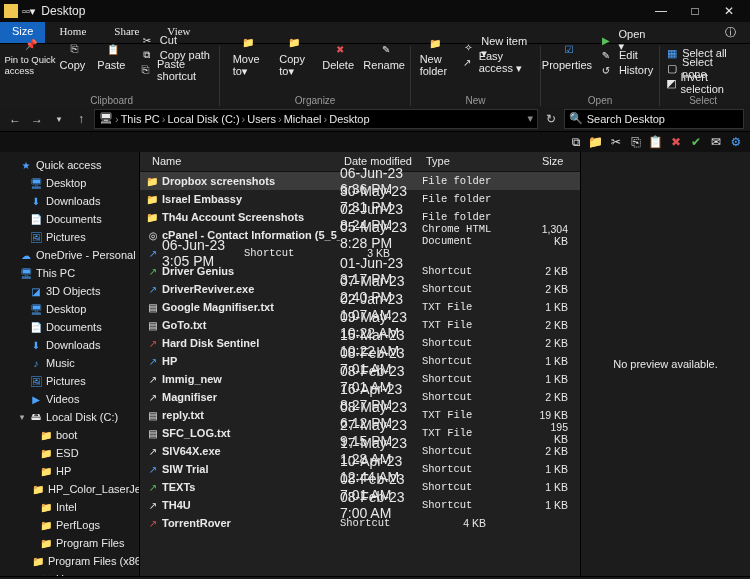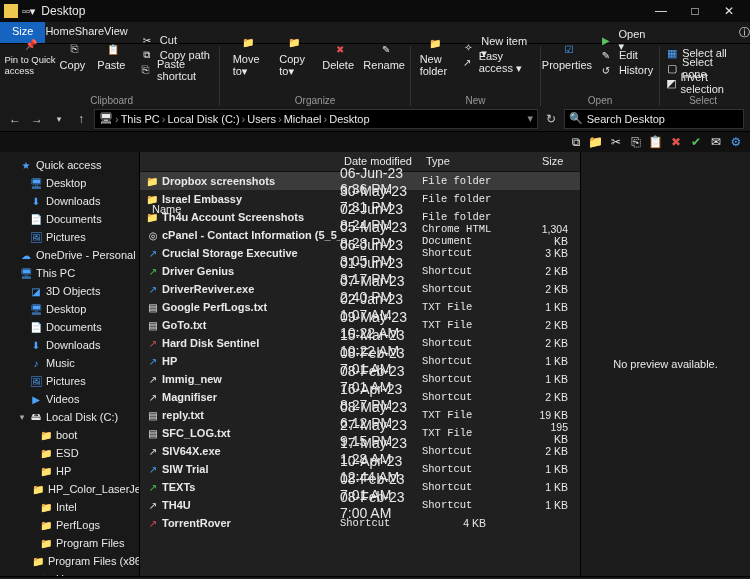--- a/index.html
+++ b/index.html
@@ -3,21 +3,21 @@
 <meta charset="utf-8">
 <style>
 * { margin:0; padding:0; box-sizing:border-box; font-family:"Segoe UI",Tahoma,sans-serif; font-size:11px; color:#e8e8e8; user-select:none; }
 body { width:750px; height:579px; background:#1a1a1a; overflow:hidden; position:relative; }
 .titlebar { height:22px; background:#0c0c0c; display:flex; align-items:center; padding:0 4px; }
 .titlebar .folder-glyph { width:14px; height:14px; background:#f0c850; margin-right:4px; display:inline-block; }
 .titlebar .title { flex:1; font-size:12px; }
 .titlebar .wc { width:34px; text-align:center; font-size:12px; height:22px; line-height:22px; }
 .menubar { height:22px; background:#1a1a1a; display:flex; align-items:stretch; border-bottom:1px solid #000; }
 .menubar .file { background:#1565c0; color:#fff; padding:3px 12px; }
-.menubar .tab { padding:3px 0; }
+.menubar .tab { padding:3px 14px;font-family:Liberation Serif, serif; }
 .ribbon { height:62px; background:#1a1a1a; display:flex; align-items:flex-start; padding:2px 4px; }
 .rgroup { display:flex; flex-direction:column; height:60px; border-right:1px solid #333; padding:0 6px; }
 .rgroup .row { display:flex; gap:6px; }
 .rgroup .lbl { font-size:10px; color:#9a9a9a; text-align:center; margin-top:auto; }
 .bigbtn { display:flex; flex-direction:column; align-items:center; width:40px; font-size:10px; }
 .bigbtn .ic { width:20px; height:20px; margin-bottom:2px; display:flex; align-items:center; justify-content:center; font-size:16px; }
 .smbtn { display:flex; align-items:center; gap:4px; font-size:10px; height:14px; }
 .smbtn .ic { width:12px; text-align:center; }
 .navbar { height:26px; background:#191919; display:flex; align-items:center; gap:4px; padding:0 6px; border-bottom:1px solid #000; }
 .navbar .arr { width:18px; text-align:center; color:#ccc; font-size:12px; }
@@ -30,21 +30,21 @@
 .main { display:flex; height:424px; }
 .tree { width:140px; background:#191919; overflow:hidden; border-right:1px solid #000; padding:4px 0;}
 .tree .node { display:flex; align-items:center; height:18px; padding-left:8px; gap:4px; white-space:nowrap;}
 .tree .node .tg{ width:8px; text-align:center; color:#aaa; font-size:9px;}
 .tree .node .ic { width:12px; text-align:center; font-size:10px;}
 .tree .node.d1 { padding-left:18px; }
 .tree .node.d2 { padding-left:28px; }
 .list { flex:1; background:#202020; position:relative; }
 .cols { display:flex; height:20px; background:#252525; border-bottom:1px solid #111; }
 .cols div { padding:3px 6px; font-size:11px; }
-.c-name{ flex:0 0 198px;margin-top:48px; } .c-date{ flex:0 0 82px;} .c-type{ flex:0 0 116px;} .c-size{ flex:0 0 30px; text-align:left;}
+.c-name{ flex:0 0 198px; } .c-date{ flex:0 0 82px;} .c-type{ flex:0 0 116px;} .c-size{ flex:0 0 30px; text-align:left;}
 .row { display:flex; height:18px; align-items:center; }
 .row.sel { background:#3b3b3b; }
 .row .ic { width:14px; text-align:center; font-size:10px; margin:0 2px 0 6px;}
 .row .nm{ flex:0 0 178px; overflow:hidden; white-space:nowrap;font-weight:bold; }
 .row .dt{ flex:0 0 82px; font-size:14px;} .row .tp{ flex:0 0 116px; font-size:10.5px;font-family:Liberation Mono, monospace;} .row .sz{ flex:0 0 30px; text-align:right; font-size:10.5px;}
 .preview { width:170px; background:#1c1c1c; display:flex; align-items:center; justify-content:center; color:#aaa; font-size:11px; border-left:1px solid #000;}
 .status { height:17px; background:#191919; display:flex; align-items:center; padding:0 6px; gap:10px; font-size:10.5px; border-top:1px solid #000;}
 .status .r { margin-left:auto; display:flex; gap:4px;}
 .yellow{ color:#f0c850;} .blue{ color:#4aa3ff;} .green{ color:#5ac25a;} .red{ color:#e05050;}
 </style>
@@ -383,42 +383,41 @@
         </div>
         <div class="row">
           <span class="ic ">◎</span>
           <span class="nm">cPanel - Contact Information (5_5_2023 8_28_09 PM).html</span>
           <span class="dt">05-May-23 8:28 PM</span>
           <span class="tp">Chrome HTML Document</span>
           <span class="sz">1,304 KB</span>
         </div>
         <div class="row">
           <span class="ic blue">↗</span>
-          <span class="nm">Crucial Storage Executive</span>
           <span class="dt">06-Jun-23 3:05 PM</span>
           <span class="tp">Shortcut</span>
           <span class="sz">3 KB</span>
         </div>
         <div class="row">
           <span class="ic green">↗</span>
           <span class="nm">Driver Genius</span>
           <span class="dt">01-Jun-23 3:17 PM</span>
           <span class="tp">Shortcut</span>
           <span class="sz">2 KB</span>
         </div>
         <div class="row">
           <span class="ic blue">↗</span>
           <span class="nm">DriverReviver.exe</span>
           <span class="dt">07-Mar-23 2:40 PM</span>
           <span class="tp">Shortcut</span>
           <span class="sz">2 KB</span>
         </div>
         <div class="row">
           <span class="ic ">▤</span>
-          <span class="nm">Google PerfLogs.txt</span>
+          <span class="nm">Google Magnifiser.txt</span>
           <span class="dt">02-Jan-23 1:07 AM</span>
           <span class="tp">TXT File</span>
           <span class="sz">1 KB</span>
         </div>
         <div class="row">
           <span class="ic ">▤</span>
           <span class="nm">GoTo.txt</span>
           <span class="dt">09-May-23 10:22 AM</span>
           <span class="tp">TXT File</span>
           <span class="sz">2 KB</span>

